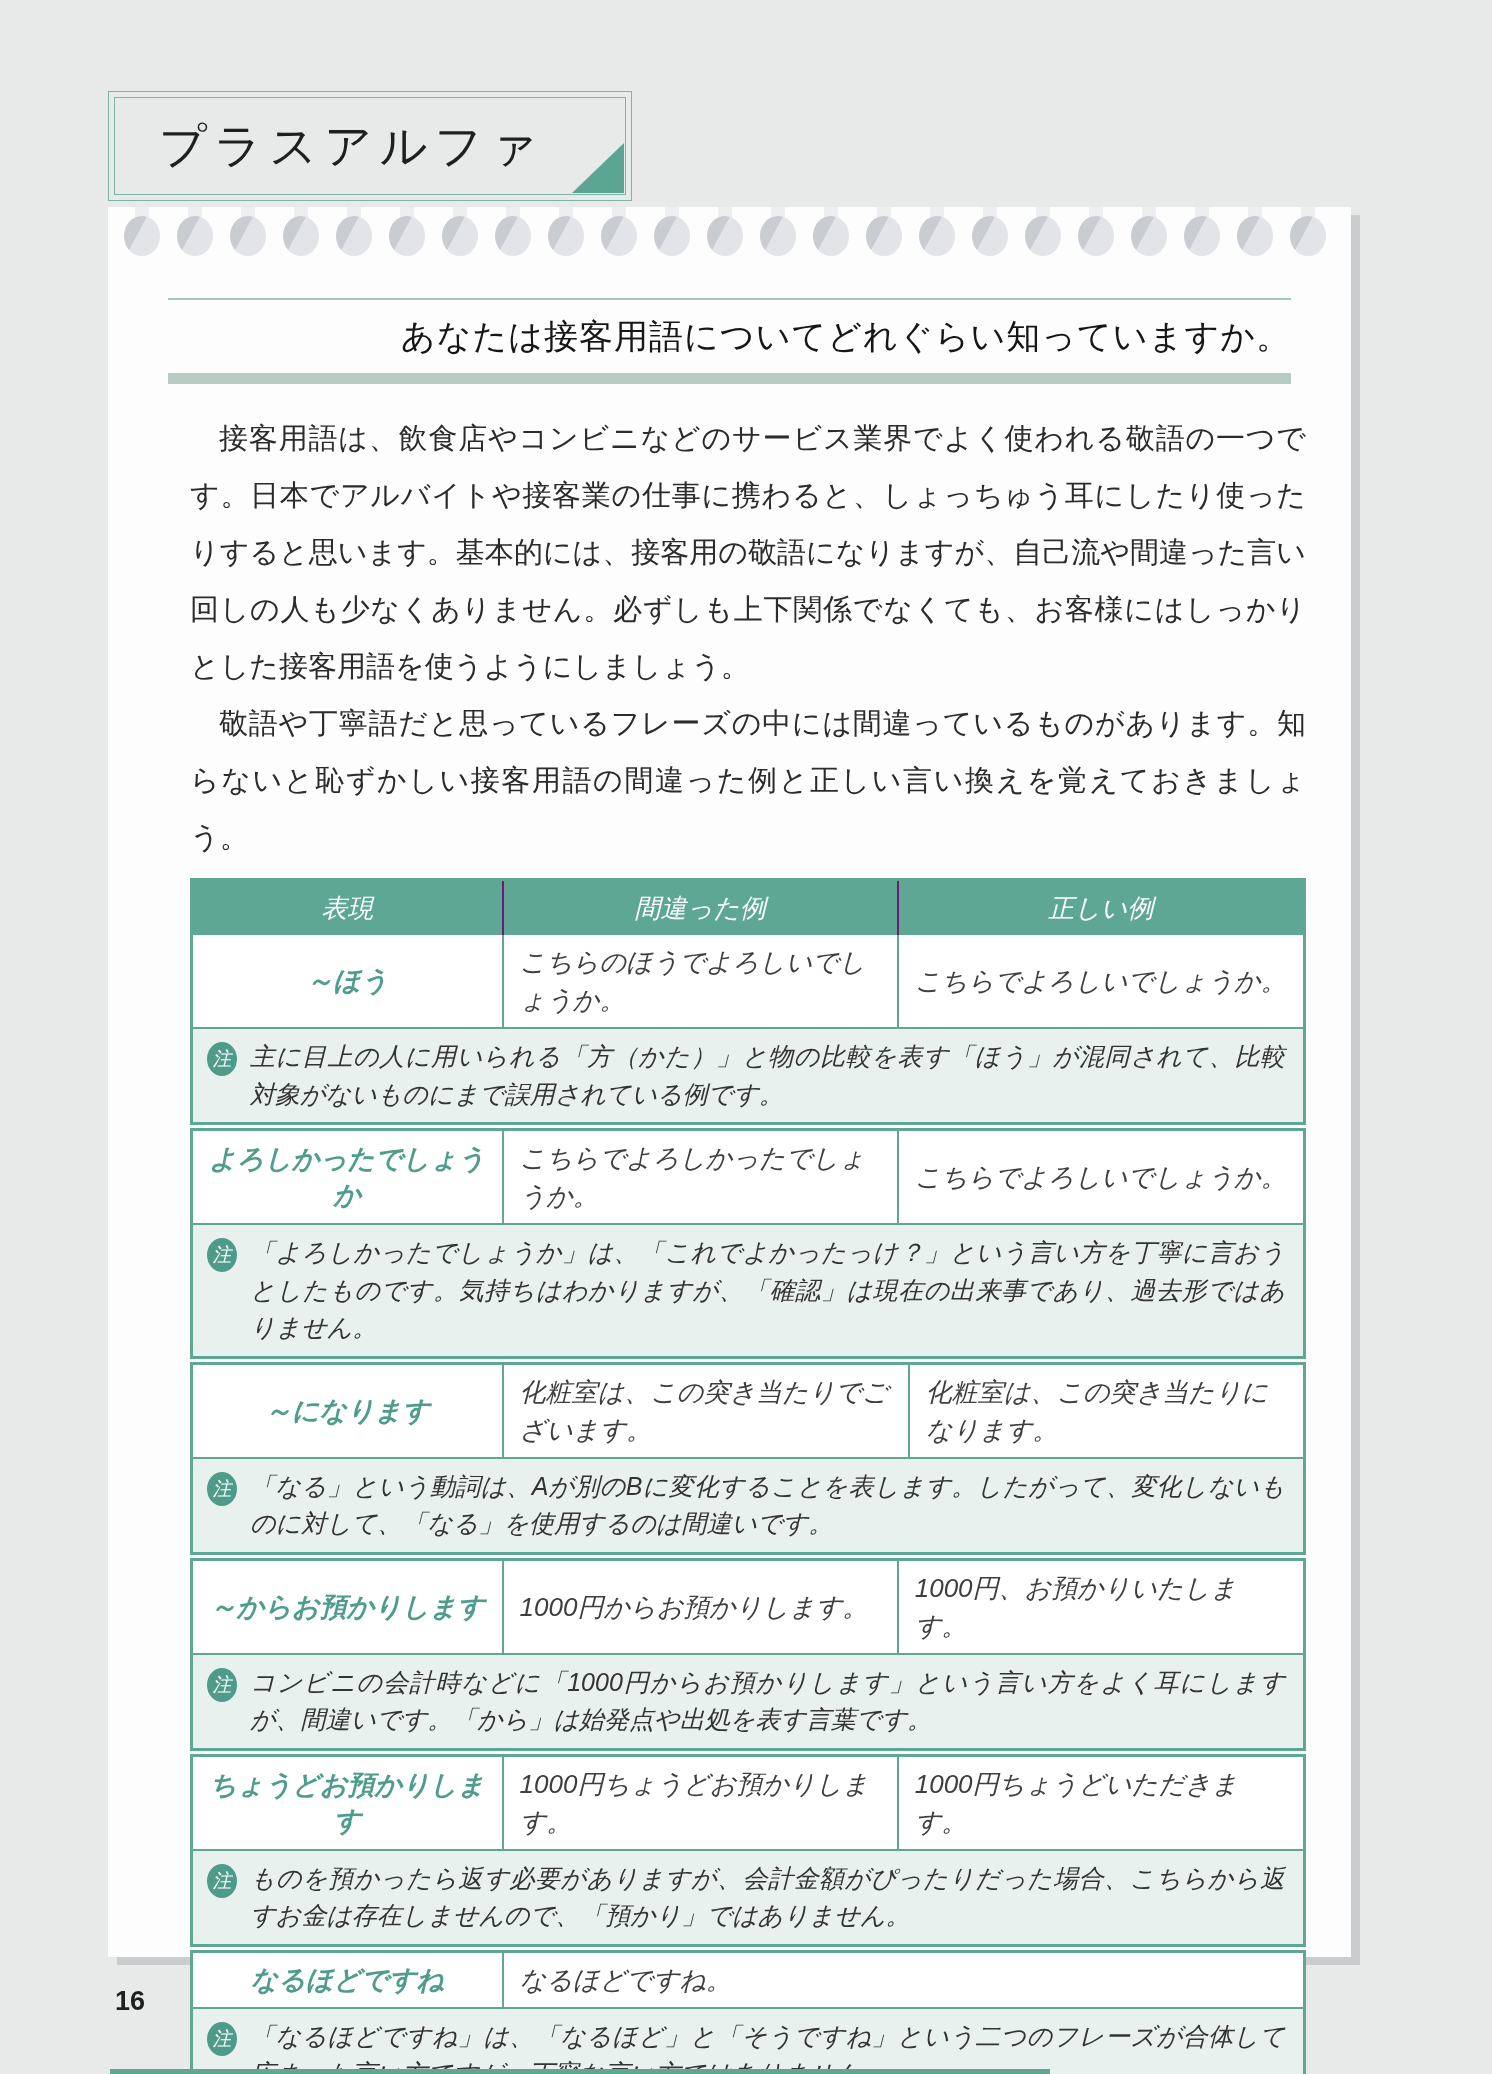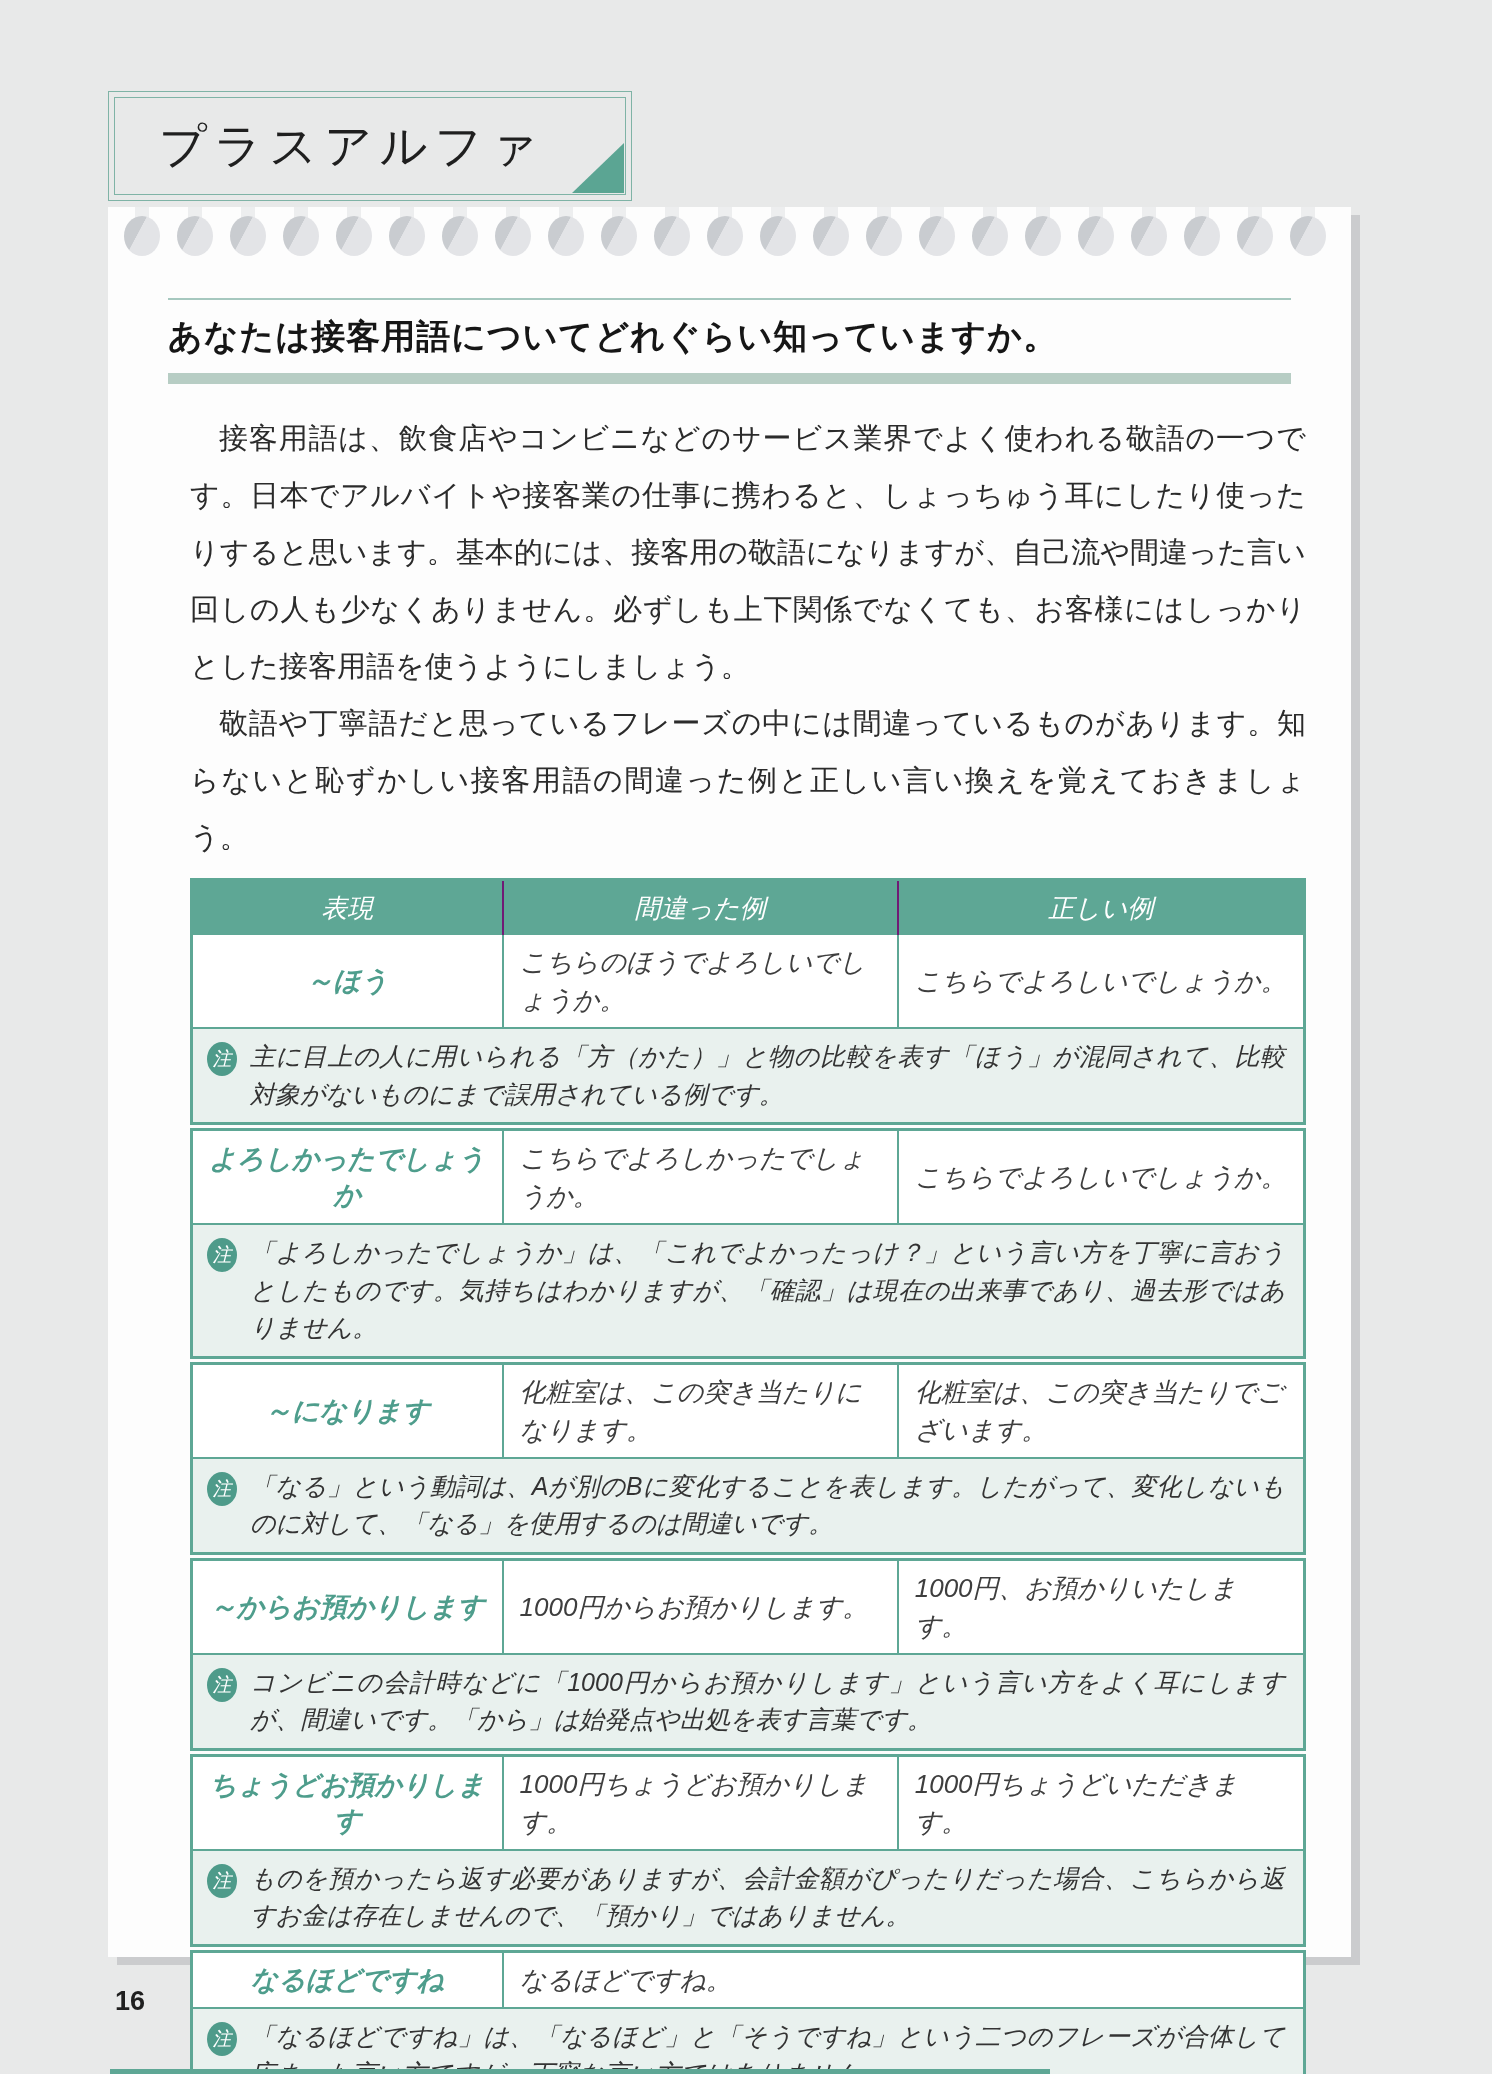--- a/index.html
+++ b/index.html
@@ -60,22 +60,22 @@
     background: linear-gradient(118deg, #C9CCD0 40%, #E3E4E7 41%);
   }
 
   
   .title-wrap {
     margin: 91px 15px 0 -22px;
     border-top: 2px solid #A6C8BF;
     padding-top: 12px;
   }
   .page-title {
-    text-align: left;
-    font-size: 34px; font-weight: bold; color: #161616;
+    text-align: right;
+    font-size: 34px; font-weight: normal; color: #161616;
     letter-spacing: 1px;
     line-height: 48px;
   }
   .title-bar { height: 11px; background: #B7CDC4; margin-top: 13px; }
 
   
   .bodytext { margin-top: 26px; }
   .bodytext p {
     font-family: "Liberation Serif", serif;
     font-size: 29px; line-height: 57px; color: #2B2B2B;
@@ -208,22 +208,22 @@
       </div>
       <div class="tnote">
         <span class="note-badge">注</span>
         <span class="note-text">「よろしかったでしょうか」は、「これでよかったっけ？」という言い方を丁寧に言おうとしたものです。気持ちはわかりますが、「確認」は現在の出来事であり、過去形ではありません。</span>
       </div>
     </section>
 
     <section class="tblock">
       <div class="trow">
         <div class="tcell c1">～になります</div>
+        <div class="tcell c3">化粧室は、この突き当たりでございます。</div>
         <div class="tcell c2">化粧室は、この突き当たりになります。</div>
-        <div class="tcell c3">化粧室は、この突き当たりでございます。</div>
       </div>
       <div class="tnote">
         <span class="note-badge">注</span>
         <span class="note-text">「なる」という動詞は、Aが別のBに変化することを表します。したがって、変化しないものに対して、「なる」を使用するのは間違いです。</span>
       </div>
     </section>
 
     <section class="tblock">
       <div class="trow">
         <div class="tcell c1">～からお預かりします</div>

